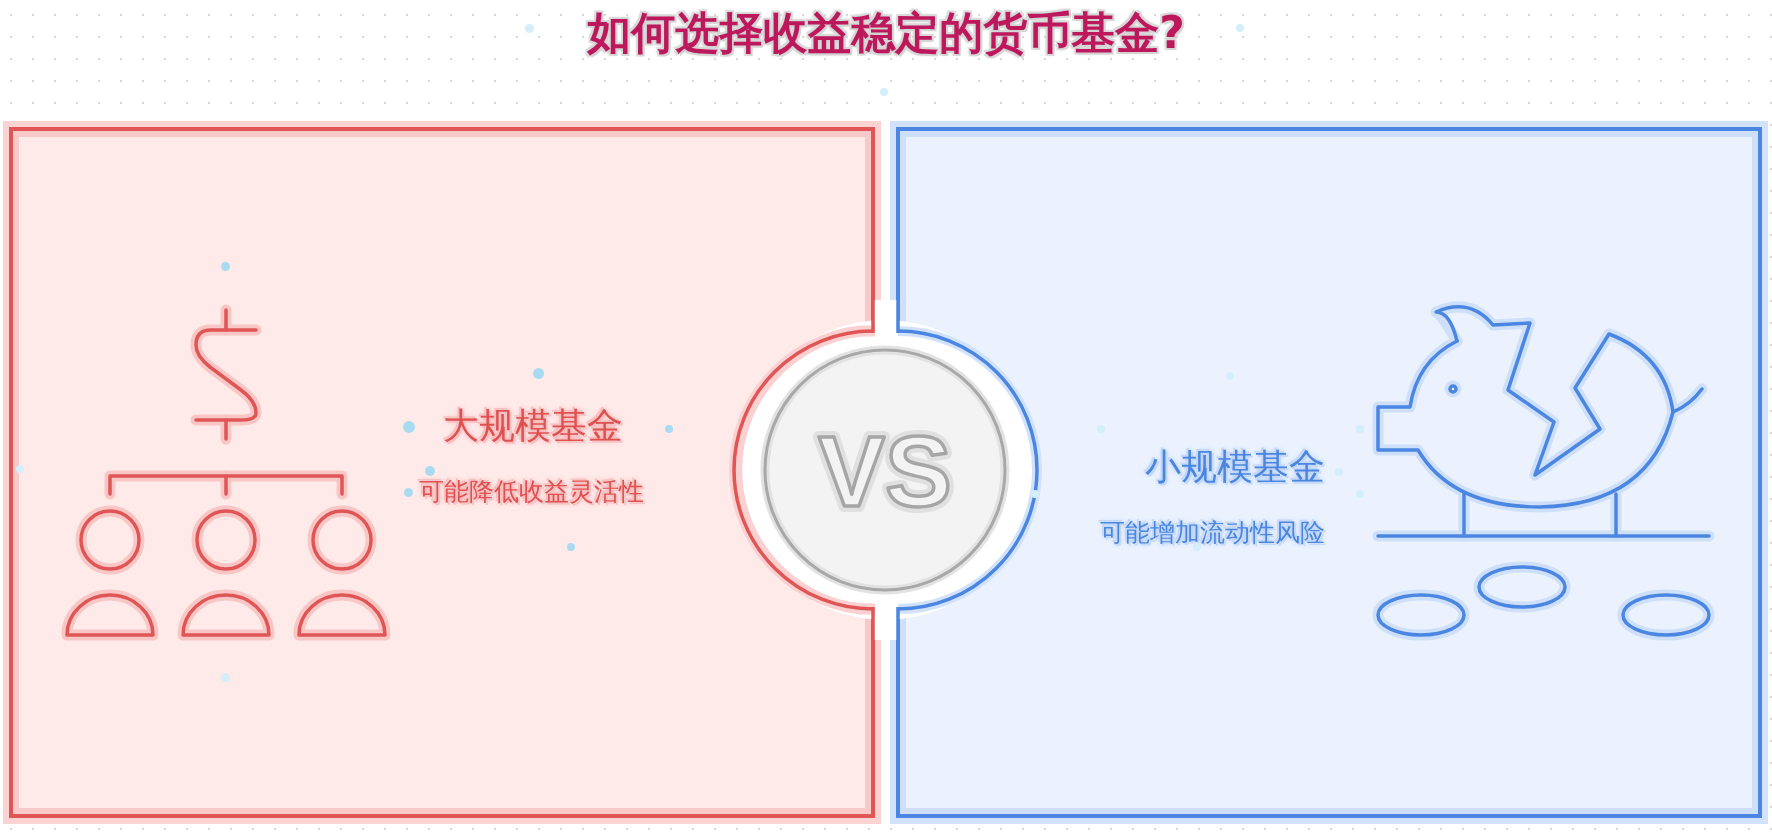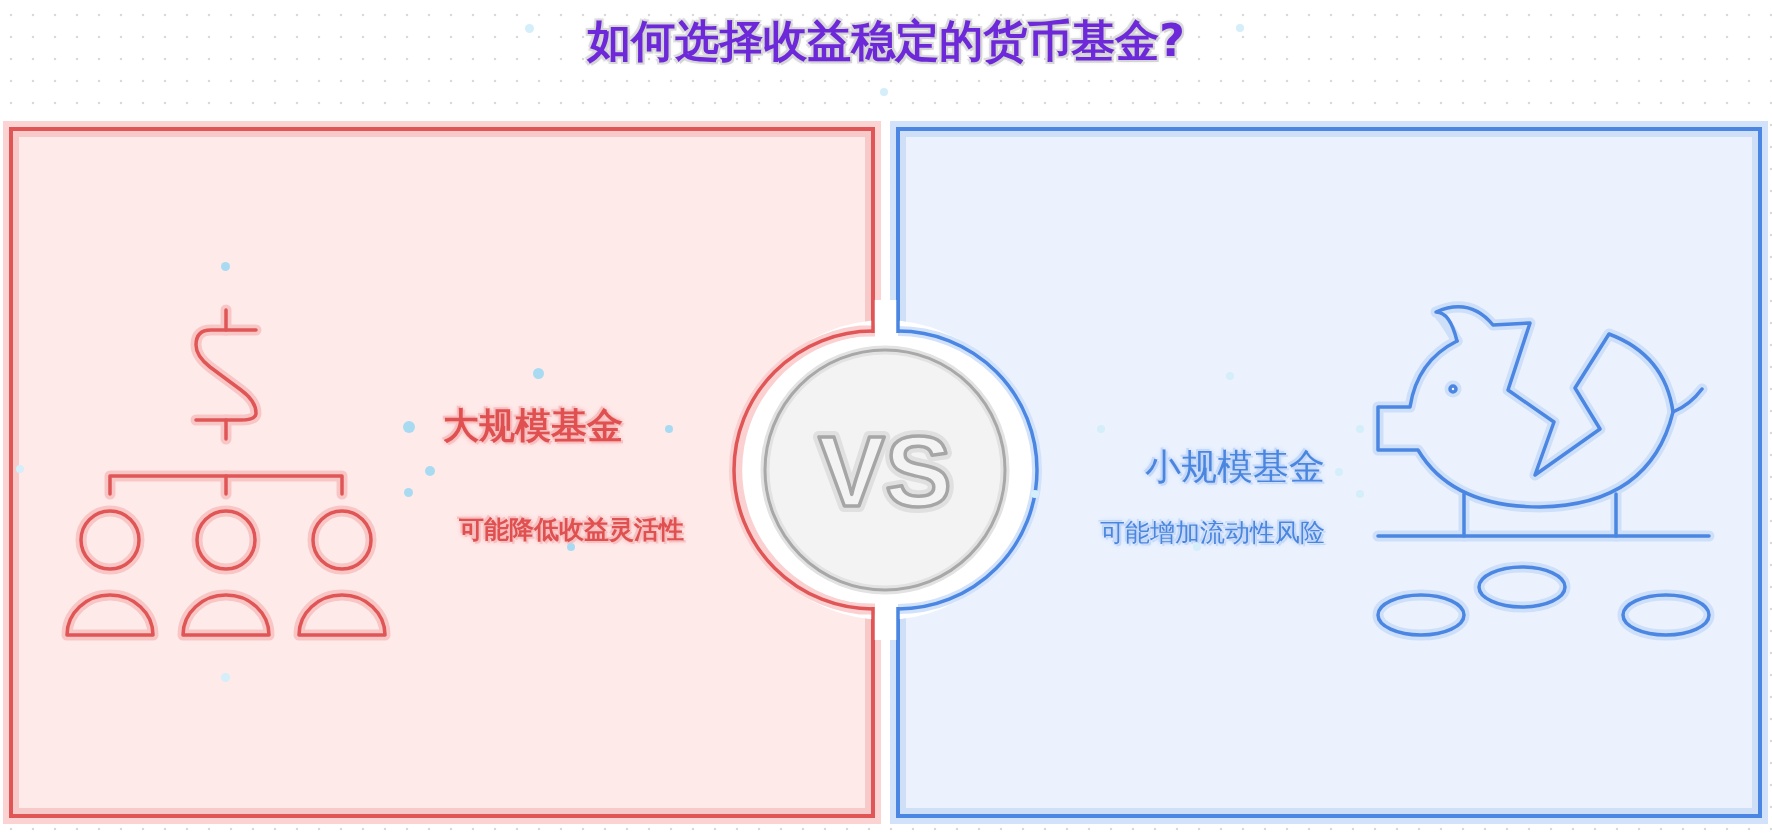--- a/index.html
+++ b/index.html
@@ -5,22 +5,22 @@
   html, body { margin:0; padding:0; }
   body {
     width:1772px; height:834px; position:relative; overflow:hidden;
     background-color:#ffffff;
     background-image: radial-gradient(circle, #d9d9d9 1.4px, transparent 1.6px);
     background-size: 22px 22px;
     background-position: 0px 4px;
     font-family: "DejaVu Sans", "Liberation Sans", sans-serif;
   }
   .title {
-    position:absolute; left:0; width:1772px; top:12px; text-align:center;
-    font-size:44px; font-weight:bold; color:#6d28d9; letter-spacing:0px;
+    position:absolute; left:0; width:1772px; top:4px; text-align:center;
+    font-size:44px; font-weight:bold; color:#be185d; letter-spacing:0px;
     text-shadow: 0 0 3px #cfcfcf, 0 0 5px #d4d4d4, 2px 2px 0 #d6d6d6, -2px -2px 0 #e0e0e0, 2px -2px 0 #e0e0e0, -2px 2px 0 #e0e0e0;
   }
   .panel {
     position:absolute; box-sizing:border-box;
   }
   #panel-left {
     left:9px; top:127px; width:866px; height:691px;
     background:#ffeaea; border:4px solid #e05555;
     box-shadow: 0 0 0 6px #fbd3d3, inset 0 0 0 6px #f7c9c9;
   }
@@ -28,24 +28,24 @@
     left:896px; top:127px; width:866px; height:691px;
     background:#ebf2fe; border:4px solid #4a86e2;
     box-shadow: 0 0 0 6px #d2e2fa, inset 0 0 0 6px #cfdff8;
   }
   .label-title {
     position:absolute; font-size:36px; line-height:40px; white-space:nowrap;
   }
   .label-sub {
     position:absolute; font-size:25px; line-height:30px; white-space:nowrap;
   }
-  .red-text { color:#e05050; text-shadow: 0 0 4px #f6b8b8, 0 0 6px #f6c2c2, 2px 2px 0 #f7c4c4, -2px -2px 0 #f7c4c4; font-weight: bold; }
+  .red-text { color:#e05050; text-shadow: 0 0 4px #f6b8b8, 0 0 6px #f6c2c2, 2px 2px 0 #f7c4c4, -2px -2px 0 #f7c4c4; }
   .blue-text { color:#4a86e0; text-shadow: 0 0 4px #bcd3f6, 0 0 6px #c4d8f7, 2px 2px 0 #c8dbf8, -2px -2px 0 #c8dbf8; margin-top: 41px; }
   #left-title { left:443px; top:406px; }
-  #left-sub { left:459px; top:477px;margin-top:38px; }
+  #left-sub { left:419px; top:477px; }
   #right-title { right:447px; top:406px; text-align:right; }
   #right-sub { right:447px; top:477px; text-align:right; }
   svg { position:absolute; overflow:visible; }
   .dot { position:absolute; border-radius:50%; background:#a8dbf2; }
   .dot.light { background:#d4eefa; }
 </style>
 </head>
 <body>
 
 <div class="title">如何选择收益稳定的货币基金?</div>

